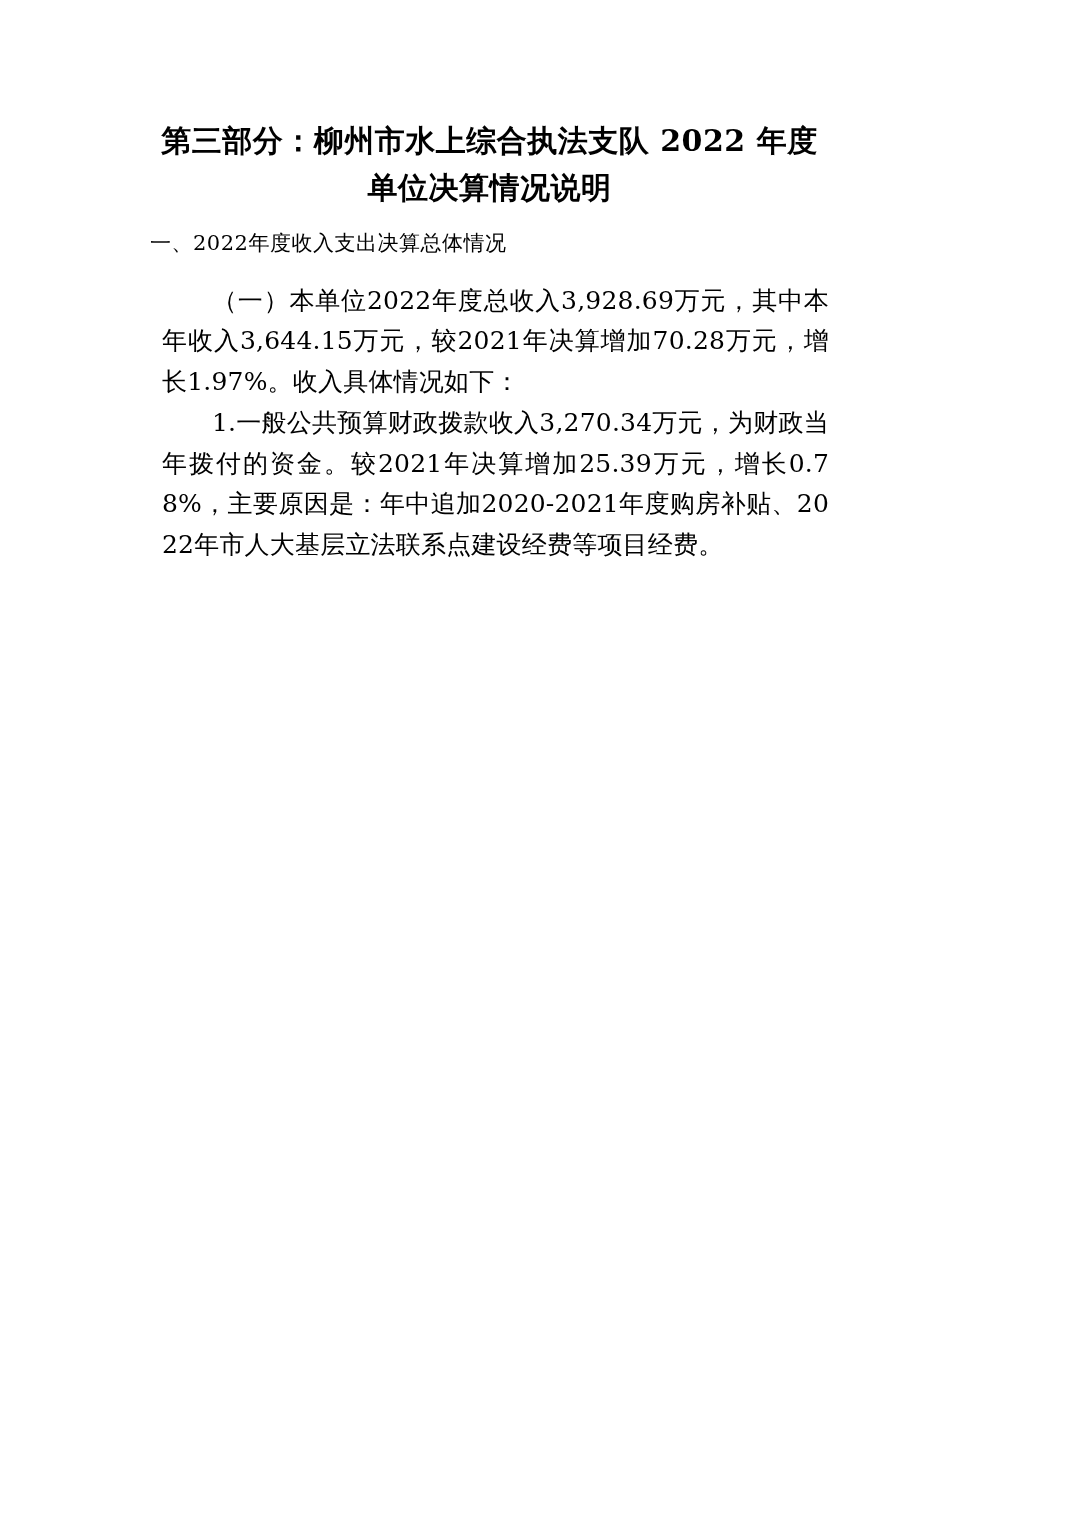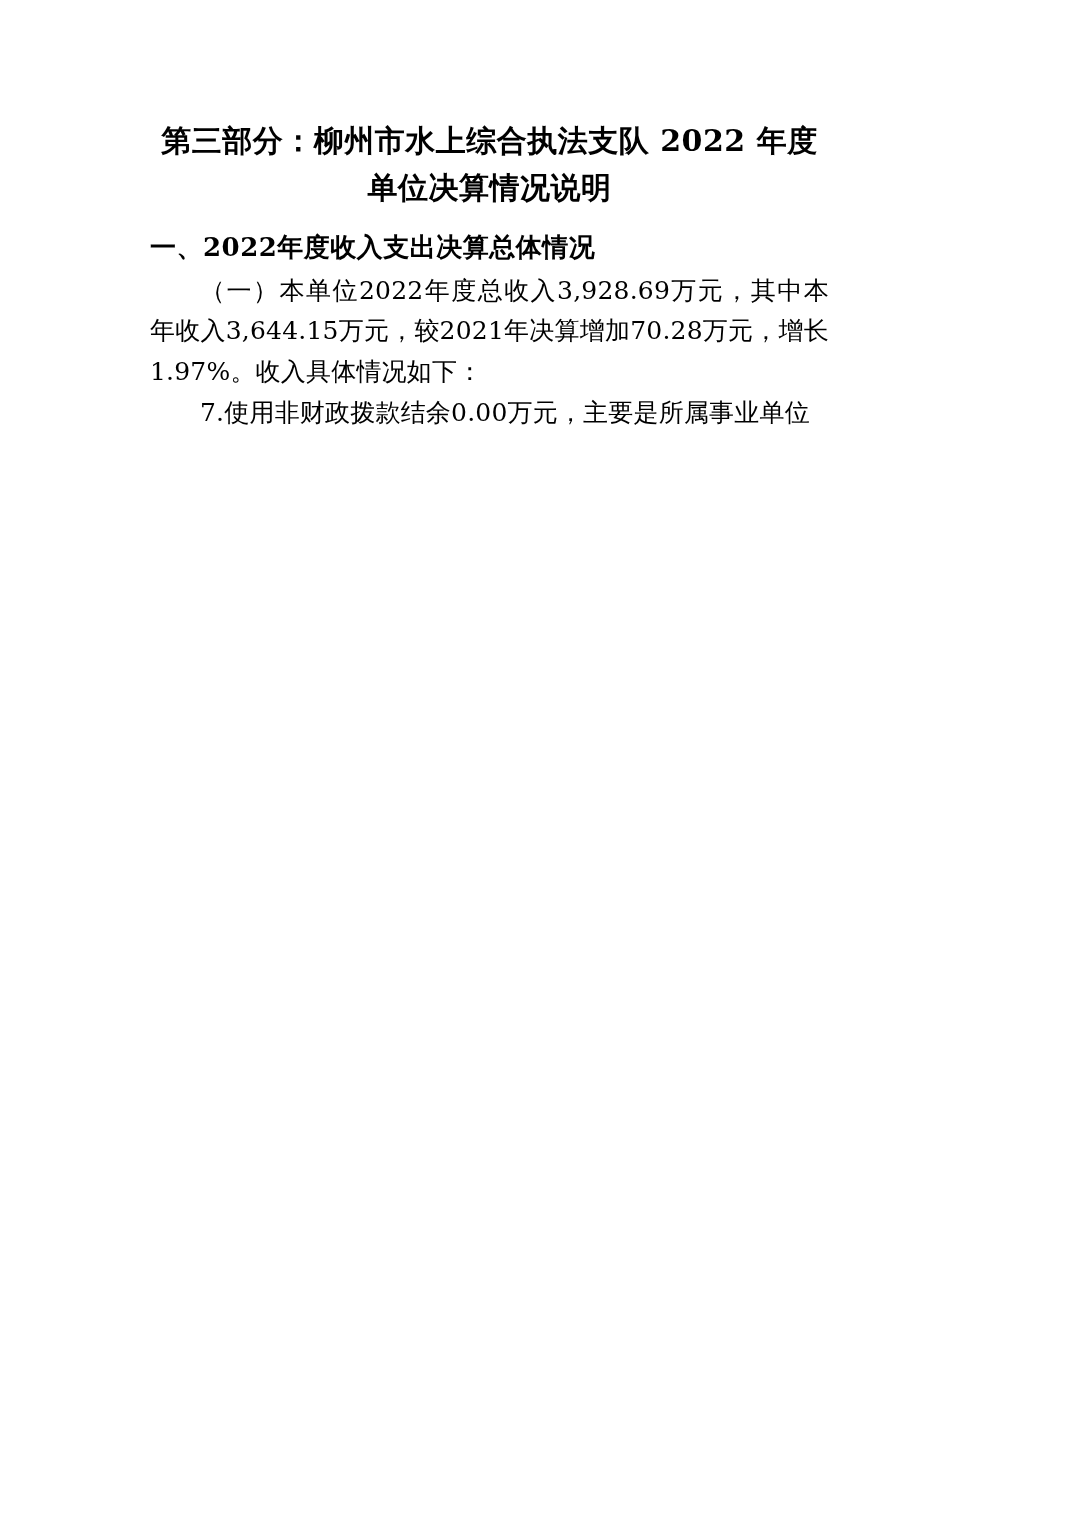--- a/index.html
+++ b/index.html
@@ -24,43 +24,43 @@
   .doc-title {
     font-size: 30px;
     font-weight: bold;
     line-height: 1.55;
     text-align: center;
     letter-spacing: 0.5px;
     margin: 0 0 6px 0;
     padding: 0 6px;
   }
   .section-heading {
-    font-size: 26px;
-    font-weight: bold;
+    font-size: 21px;
+    font-weight: normal;
     line-height: 1.6;
-    margin: 16px 0 2px 0;
+    margin: 16px 0 20px 0;
     text-indent: 0;
     letter-spacing: 0.5px;
   }
   p.body-text {
     font-size: 25px;
     line-height: 1.62;
-    margin: 0 0 1px 0;
+    margin: 0 0 1px 12px;
     text-indent: 50px;
     text-align: justify;
     text-justify: inter-ideograph;
     letter-spacing: 0.2px;
     word-break: break-all;
   }
 </style>
 </head>
 <body>
 
 <div class="page">
 
   <h1 class="doc-title">第三部分：柳州市水上综合执法支队 2022 年度单位决算情况说明</h1>
 
   <h2 class="section-heading">一、2022年度收入支出决算总体情况</h2>
 
   <p class="body-text">（一）本单位2022年度总收入3,928.69万元，其中本年收入3,644.15万元，较2021年决算增加70.28万元，增长1.97%。收入具体情况如下：</p>
-  <p class="body-text">7.使用非财政拨款结余0.00万元，主要是所属事业单位</p>
+  <p class="body-text">1.一般公共预算财政拨款收入3,270.34万元，为财政当年拨付的资金。较2021年决算增加25.39万元，增长0.78%，主要原因是：年中追加2020-2021年度购房补贴、2022年市人大基层立法联系点建设经费等项目经费。</p>
 
 </div>
 
 </body></html>

